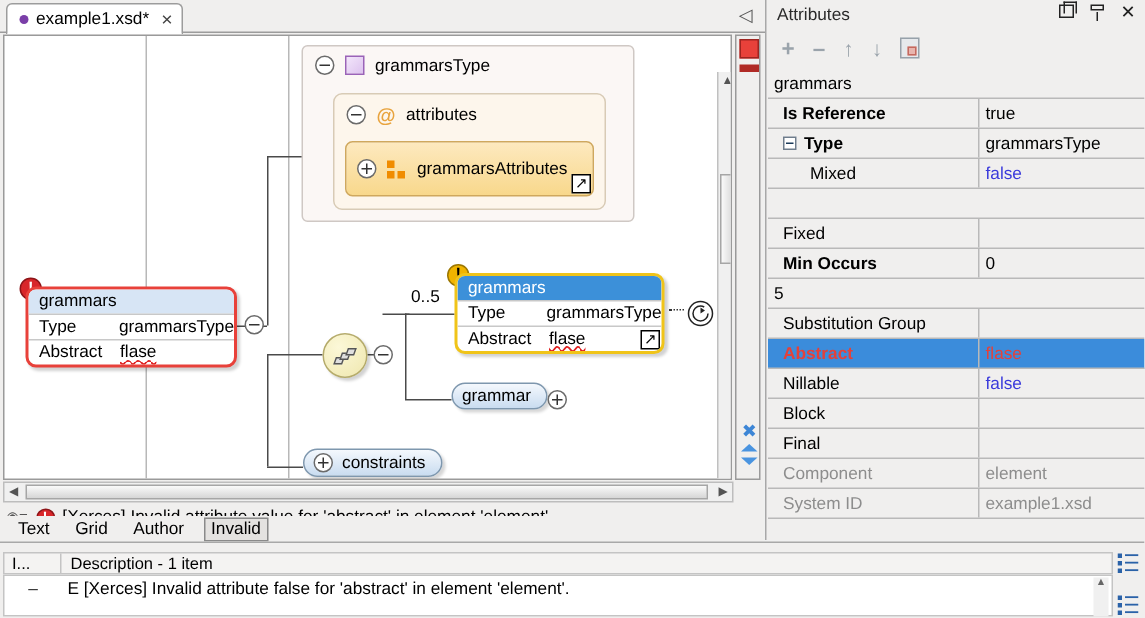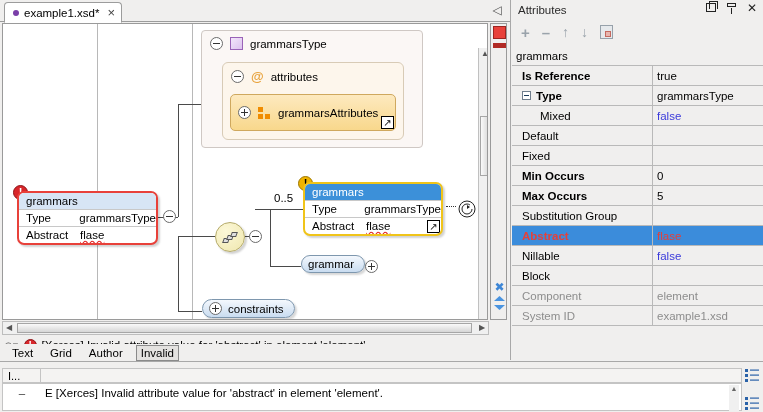--- a/index.html
+++ b/index.html
@@ -497,41 +497,35 @@
           </div>
           <div class="av">grammarsType</div>
         </div>
         <div class="atr child">
           <div class="ak">
             <span>Mixed</span>
           </div>
           <div class="av val-blue">false</div>
         </div>
         <div class="atr">
-          <div class="ak">
-            <span>Default</span>
-          </div>
           <div class="av"></div>
         </div>
         <div class="atr">
           <div class="ak">
             <span>Fixed</span>
           </div>
           <div class="av"></div>
         </div>
         <div class="atr bold">
           <div class="ak">
             <span>Min Occurs</span>
           </div>
           <div class="av">0</div>
         </div>
         <div class="atr bold">
-          <div class="ak">
-            <span>Max Occurs</span>
-          </div>
           <div class="av">5</div>
         </div>
         <div class="atr">
           <div class="ak">
             <span>Substitution Group</span>
           </div>
           <div class="av"></div>
         </div>
         <div class="atr bold sel">
           <div class="ak">
@@ -541,20 +535,26 @@
         </div>
         <div class="atr">
           <div class="ak">
             <span>Nillable</span>
           </div>
           <div class="av val-blue">false</div>
         </div>
         <div class="atr">
           <div class="ak">
             <span>Block</span>
+          </div>
+          <div class="av"></div>
+        </div>
+        <div class="atr">
+          <div class="ak">
+            <span>Final</span>
           </div>
           <div class="av"></div>
         </div>
         <div class="atr gray">
           <div class="ak">
             <span>Component</span>
           </div>
           <div class="av">element</div>
         </div>
         <div class="atr gray">
@@ -563,25 +563,26 @@
           </div>
           <div class="av">example1.xsd</div>
         </div>
       </div>
   </div>
 
   <div id="results">
     <div id="res-split"></div>
     <div id="res-hdr">
       <span class="c1">I...</span>
+      <span class="c2">Description - 1 item</span>
     </div>
     <div id="res-body">
       <div id="res-row">
         <span class="rc1">–</span>
-        <span class="rc2">E [Xerces]  Invalid attribute value for 'abstract' in element 'element'.</span>
+        <span class="rc2">E [Xerces]  Invalid attribute false for 'abstract' in element 'element'.</span>
       </div>
       <div id="res-scroll">
         <span style="display:block;font-size:7px;text-align:center;color:#666;">▲</span>
       </div>
     </div>
     <div id="res-side">
       <div class="side-ic">
         <svg width="14" height="14" viewBox="0 0 14 14">
           <rect x="0" y="1" width="3" height="3" fill="#2a62a8"></rect>
           <rect x="5" y="1.5" width="9" height="1.2" fill="#2a62a8"></rect>

